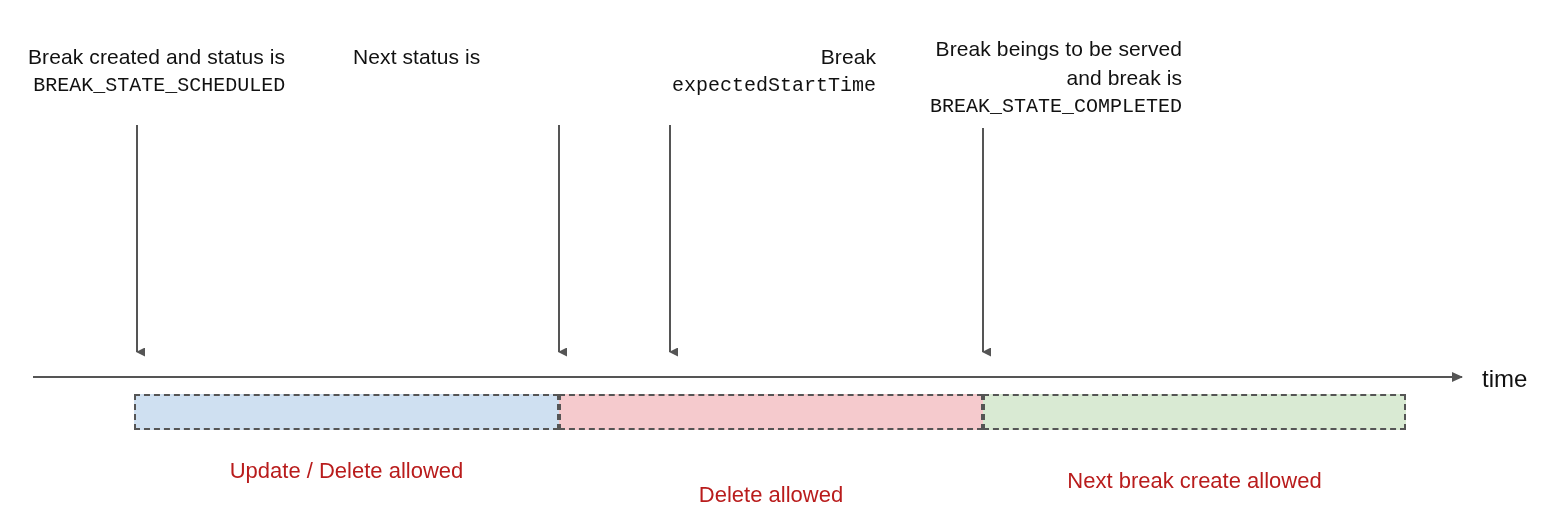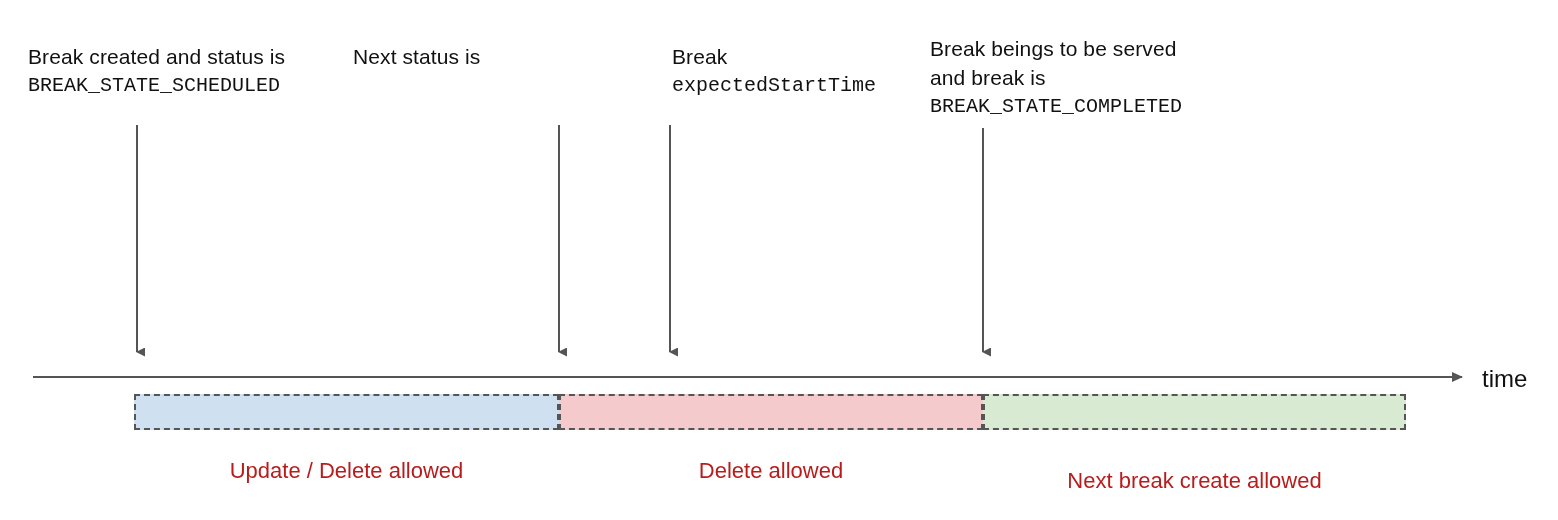--- a/index.html
+++ b/index.html
@@ -19,20 +19,21 @@
     position: absolute;
     left: 0; top: 0;
     width: 1558px;
     height: 520px;
   }
   
   .annotation {
     position: absolute;
     white-space: nowrap;
     line-height: 29px;
+    text-align: right;
   }
   .ann-line {
     display: block;
     font-size: 21px;
     font-family: "Liberation Sans", sans-serif;
     color: #111111;
     letter-spacing: 0.1px;
   }
   .ann-line.mono {
     font-family: "Liberation Mono", monospace;
@@ -79,21 +80,21 @@
   .caption {
     position: absolute;
     top: 458px;
     font-size: 22px;
     color: #b91c1c;
     text-align: center;
     white-space: nowrap;
     font-family: "Liberation Sans", sans-serif;
   }
   #caption-0 { left: 134px; width: 425px; }
-  #caption-1 { left: 559px; width: 424px; }
+  #caption-1 { left: 559px; width: 424px; margin-top: 24px; }
   #caption-2 { left: 983px; width: 423px; margin-top: 10px; }
 </style>
 </head>
 <body>
 
 <div class="canvas">
 
   <div class="annotation" id="ann-0">
     <span class="ann-line">Break created and status is</span>
     <span class="ann-line mono">BREAK_STATE_SCHEDULED</span>

